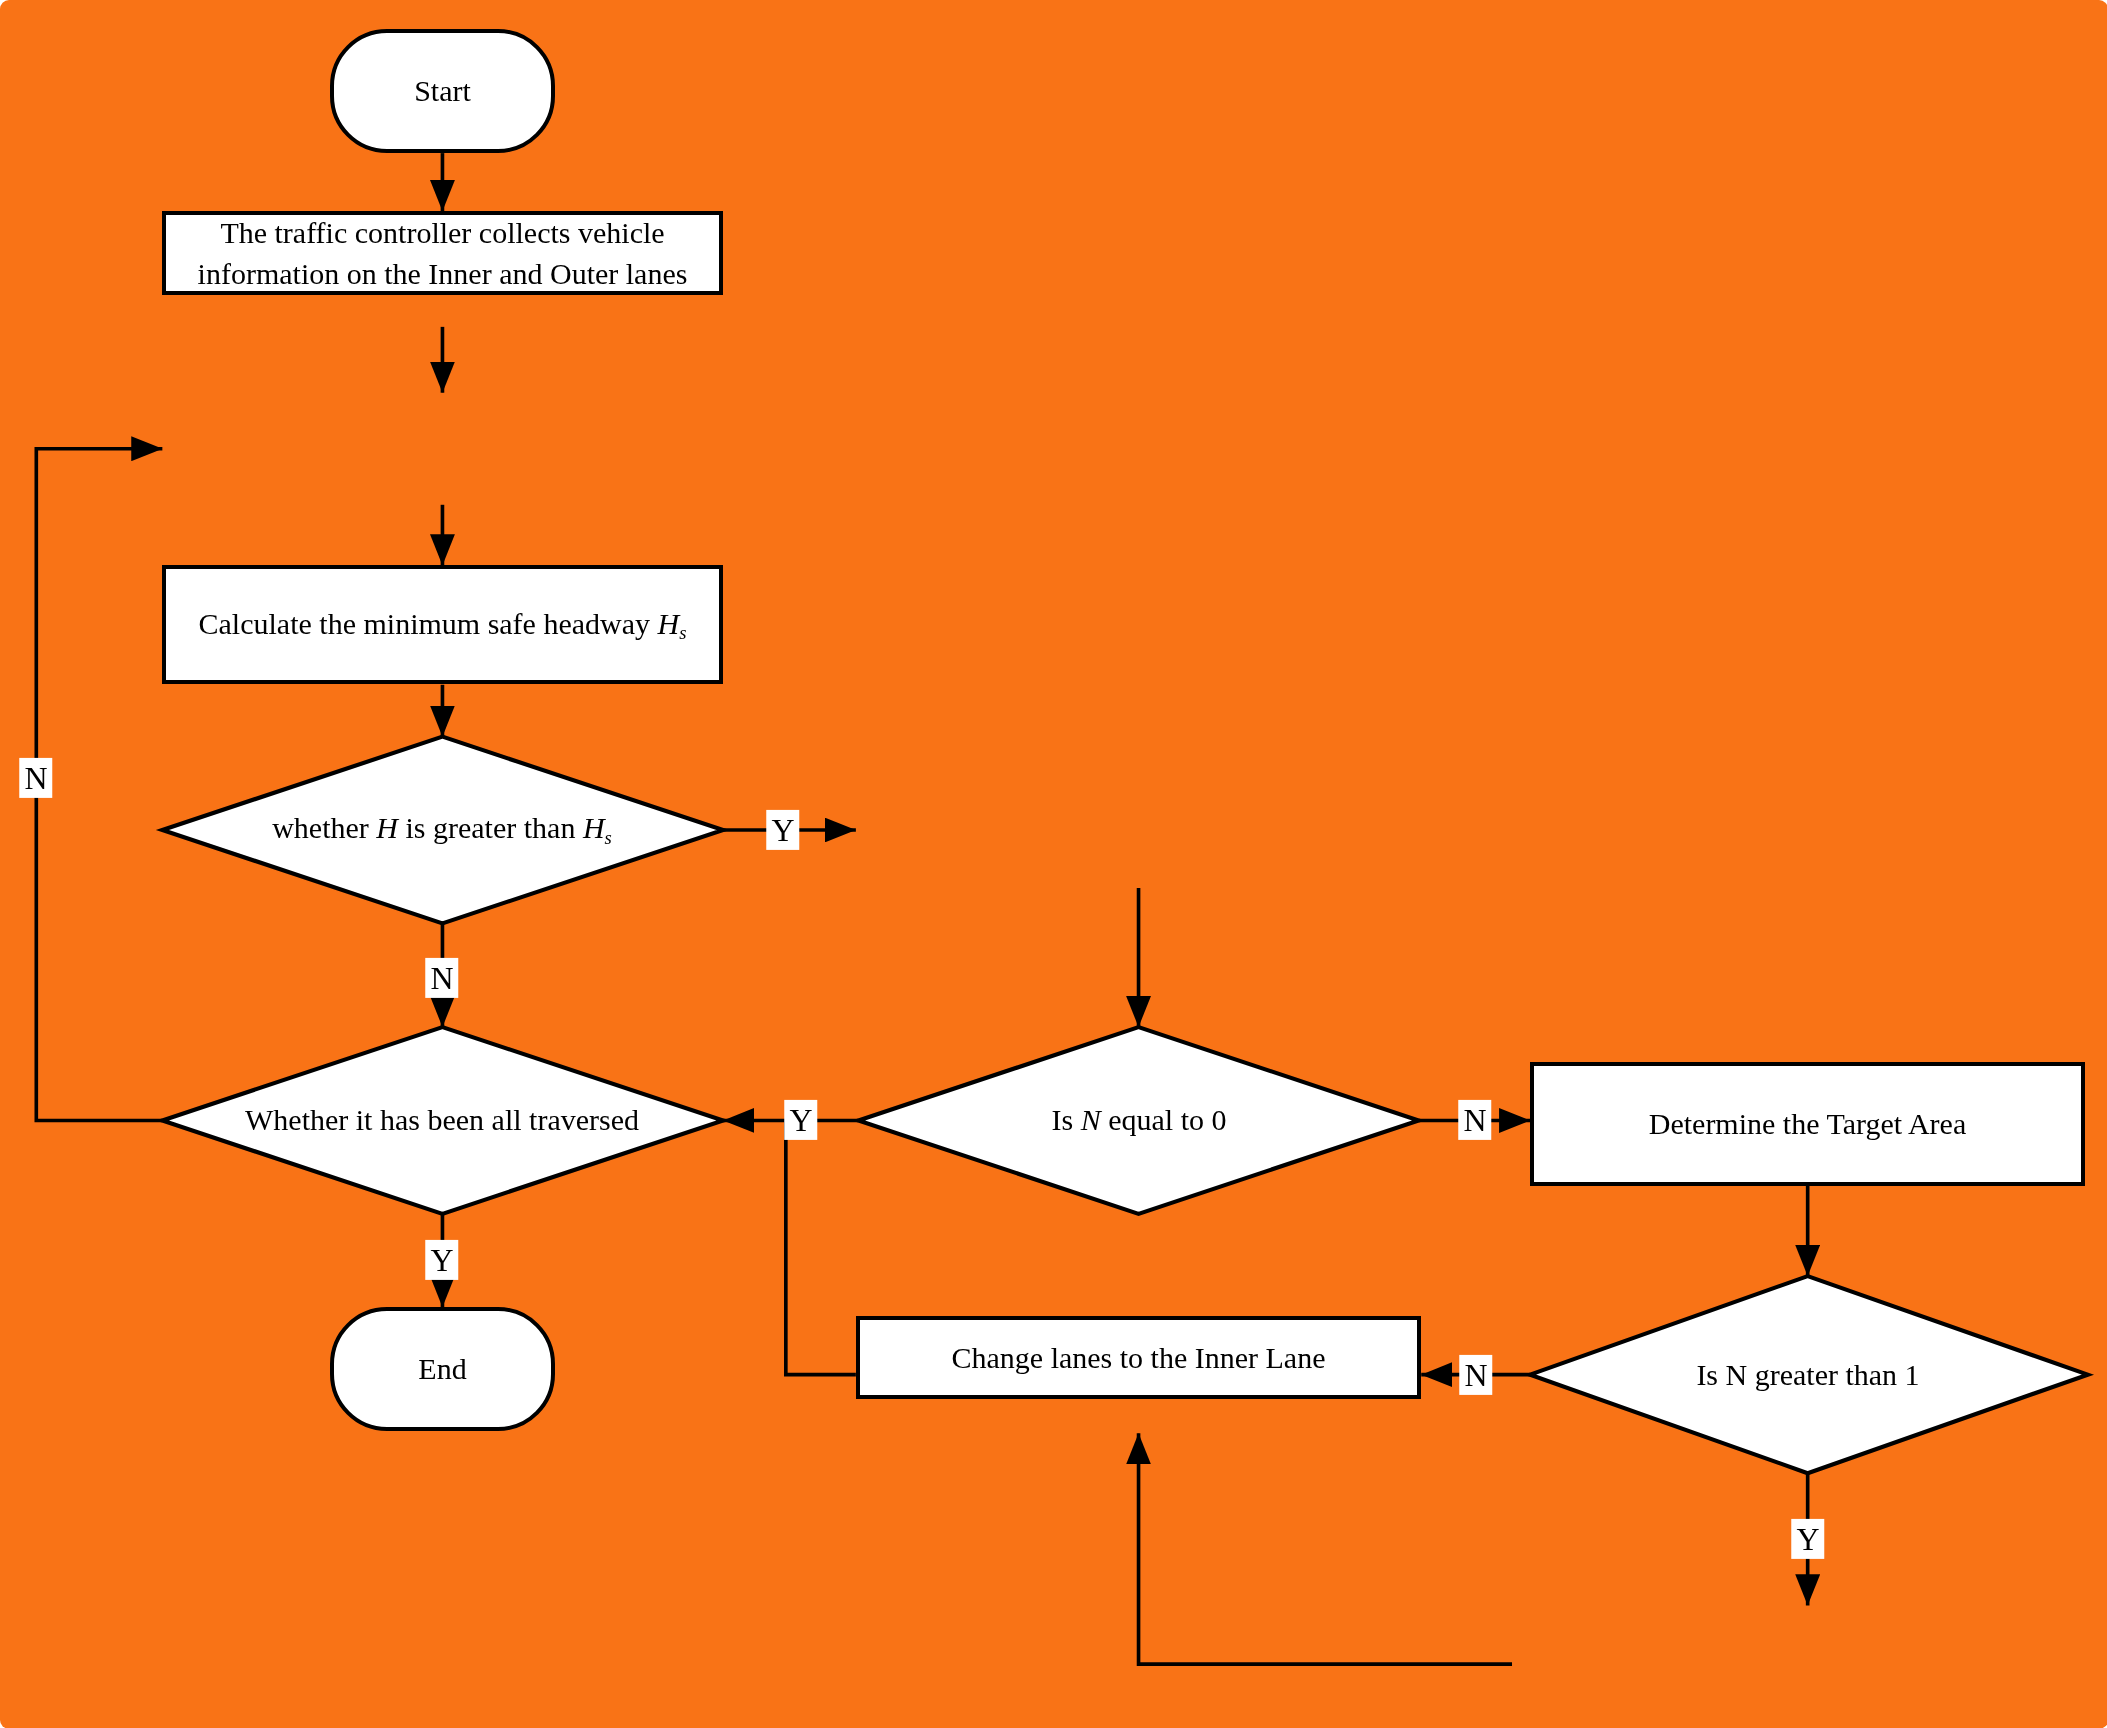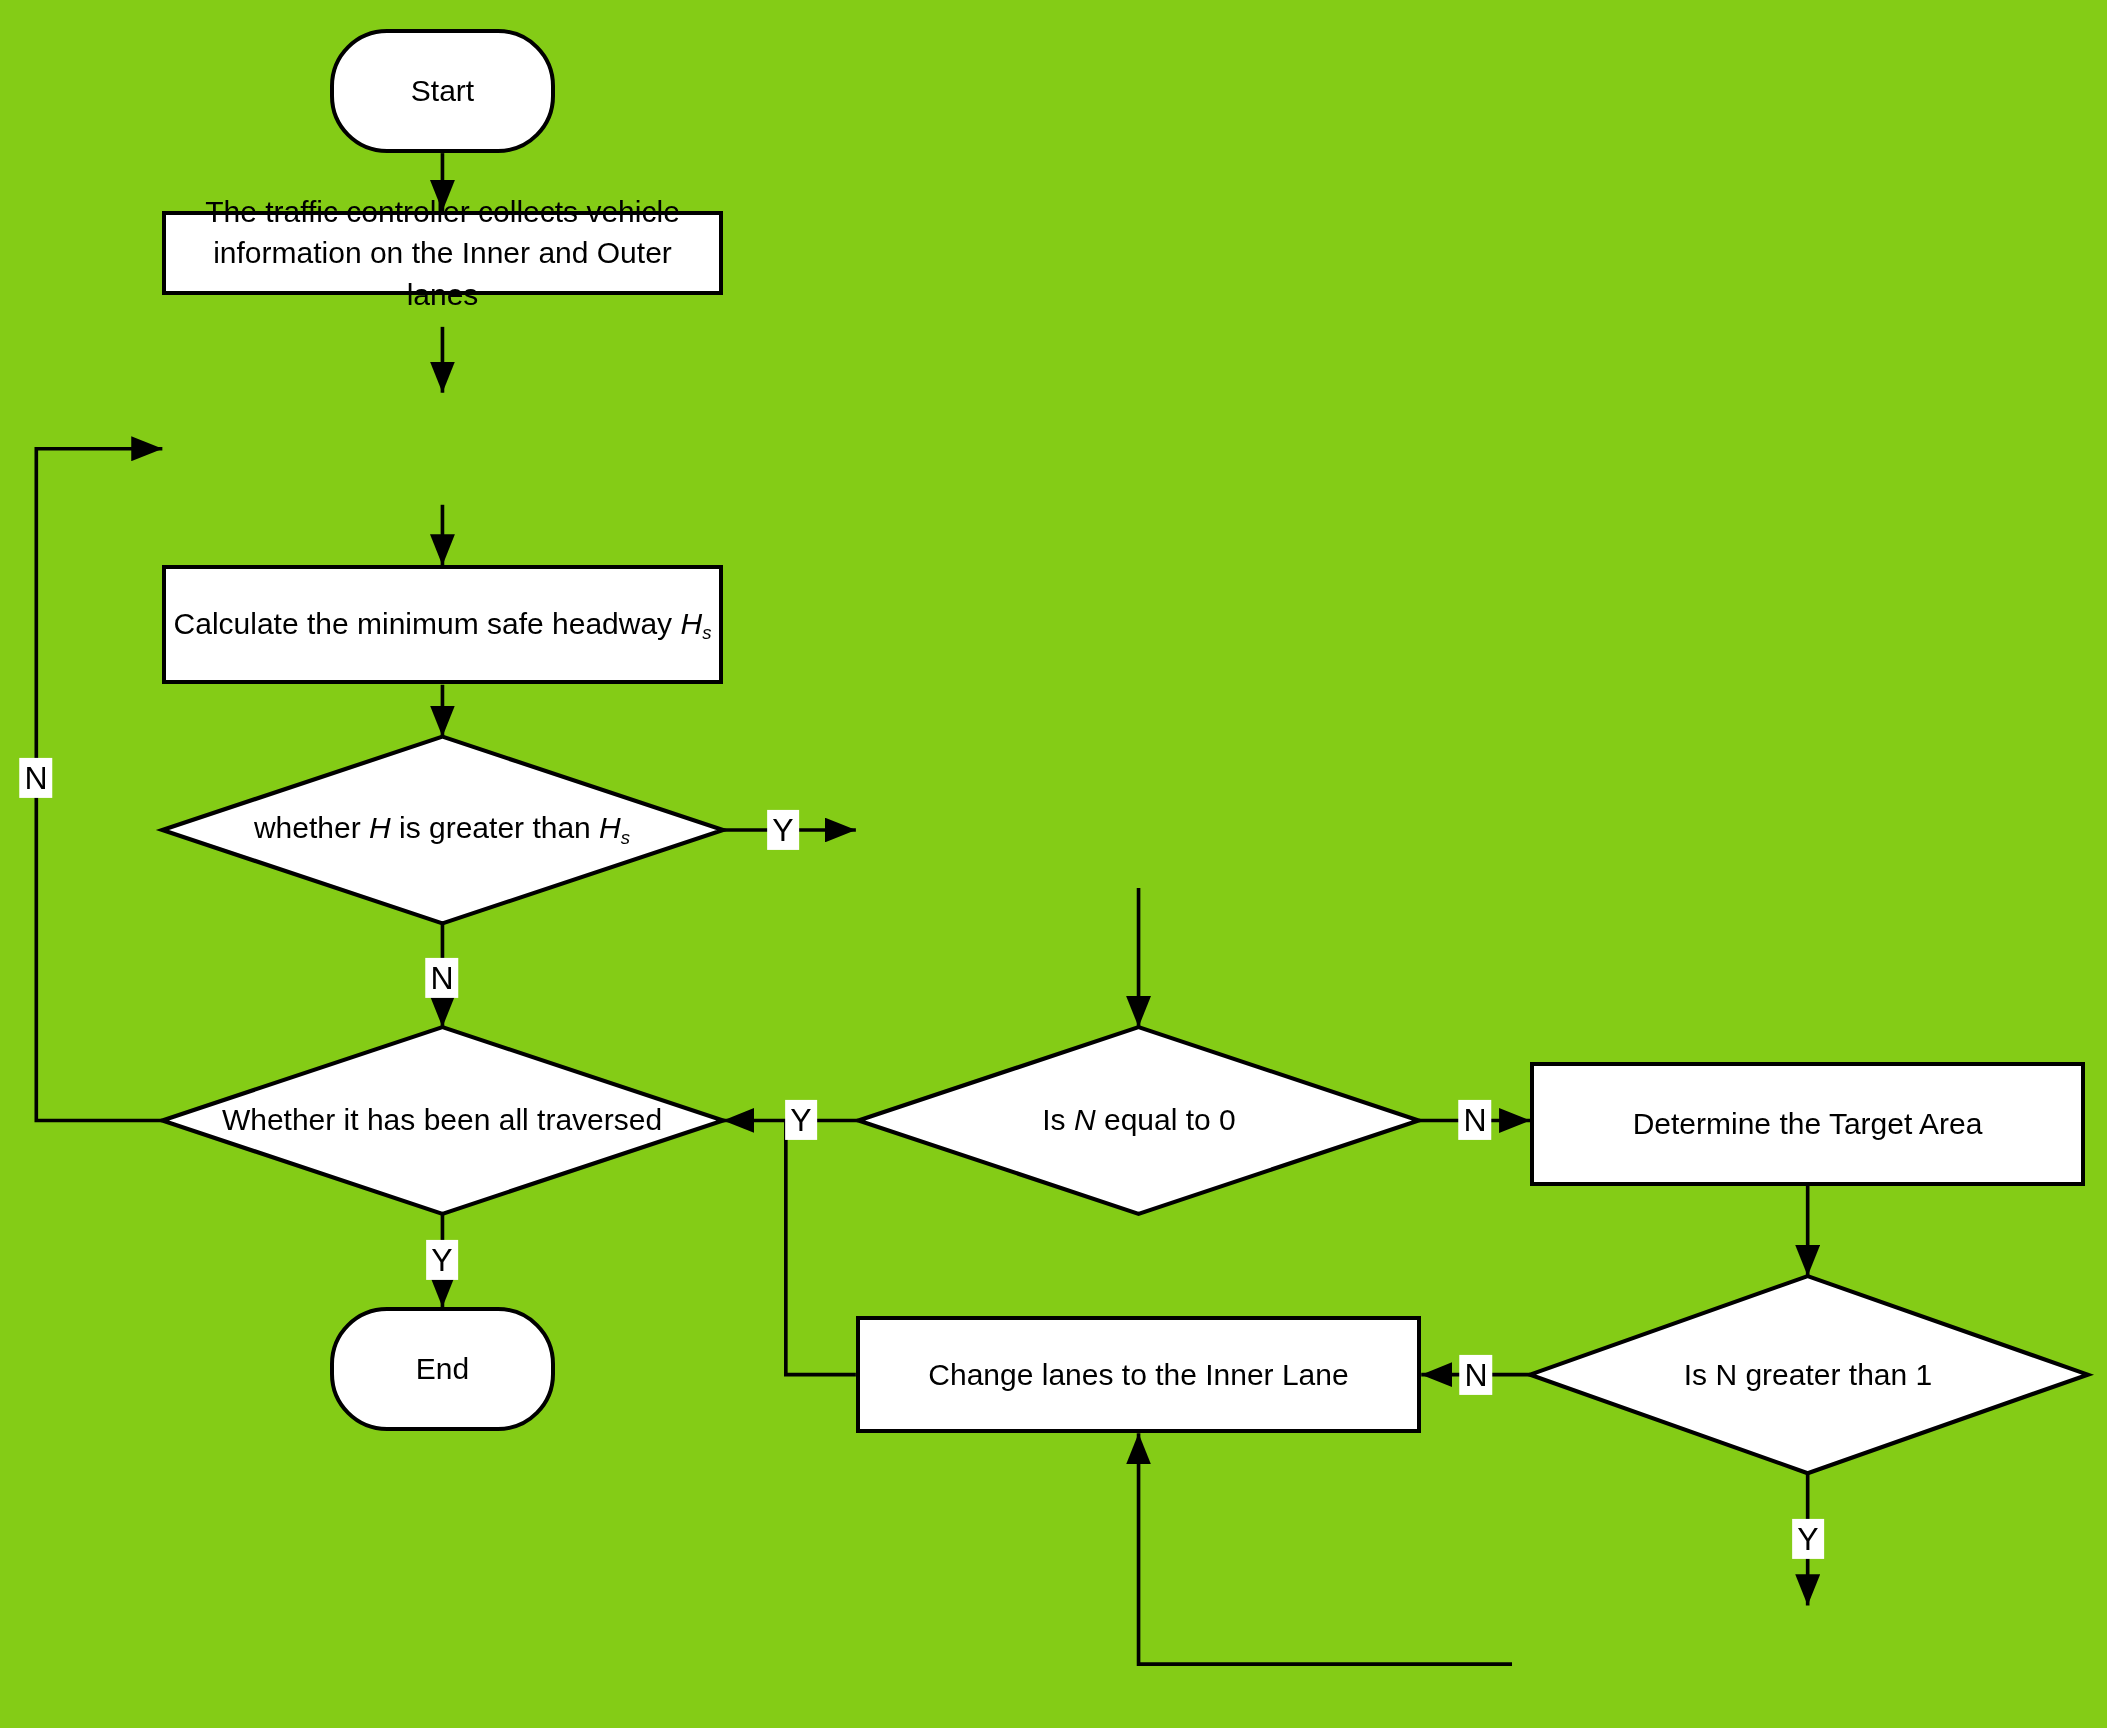--- a/index.html
+++ b/index.html
@@ -4,23 +4,24 @@
 <style>
   html, body {
     margin: 0;
     padding: 0;
     background: #ffffff;
   }
   #canvas {
     position: relative;
     width: 2108px;
     height: 1729px;
-    background: #84cc16;
-    font-family: Liberation Sans, sans-serif;
+    background: #f97316;
+    font-family: Liberation Serif, serif;
     color: #000000;
+    border-radius: 9px;
   }
   #edge-layer {
     position: absolute;
     left: 0; top: 0;
     width: 2108px;
     height: 1729px;
   }
   .edge {
     fill: none;
     stroke: #000000;
@@ -113,21 +114,21 @@
 
   <div class="node nowrap" style="left:162px; top:565px; width:561px; height:119px;">
     <span><span>Calculate the minimum safe headway </span><span class="it">H</span><span class="it sb">s</span></span>
   </div>
 
 
   <div class="node nowrap" style="left:1530px; top:1062px; width:555px; height:124px;">
     <span><span>Determine the Target Area</span></span>
   </div>
 
-  <div class="node nowrap" style="left:856px; top:1316px; width:565px; height:117px;">
+  <div class="node nowrap" style="left:856px; top:1316px; width:565px; height:83px;">
     <span><span>Change lanes to the Inner Lane</span></span>
   </div>
 
   <div class="node terminator nowrap" style="left:330px; top:1307px; width:225px; height:124px;">
     <span>End</span>
   </div>
 
 
   <div class="diamond-label" style="left:442px; top:830px;">
     <span><span>whether </span><span class="it">H</span><span> is greater than </span><span class="it">H</span><span class="it sb">s</span></span>

